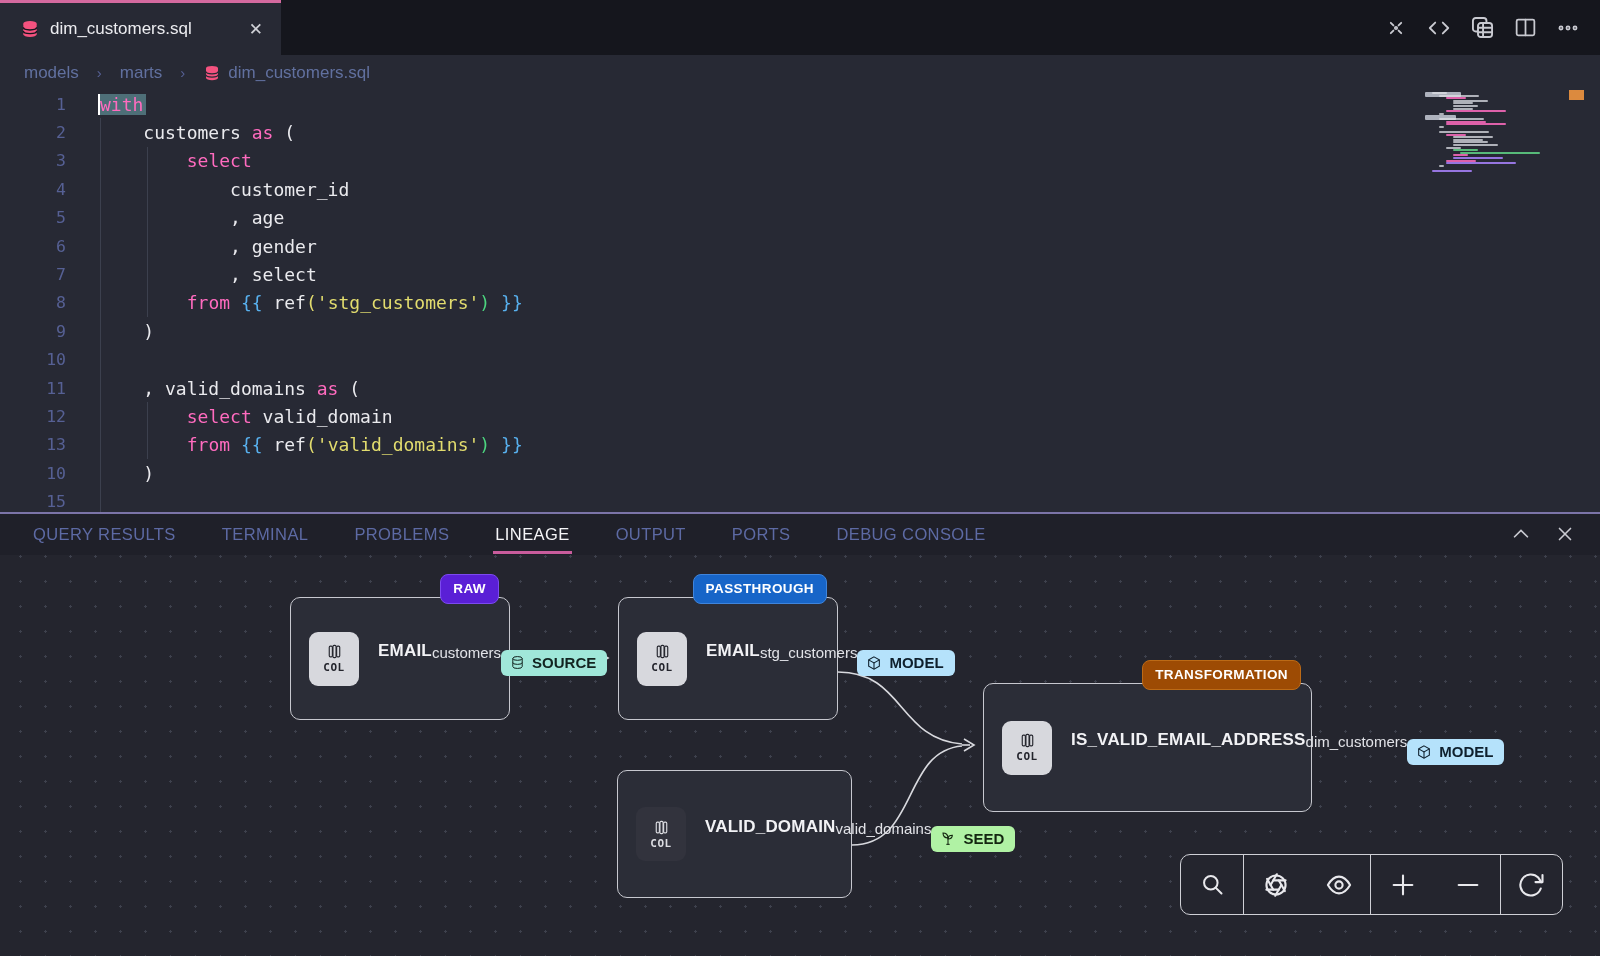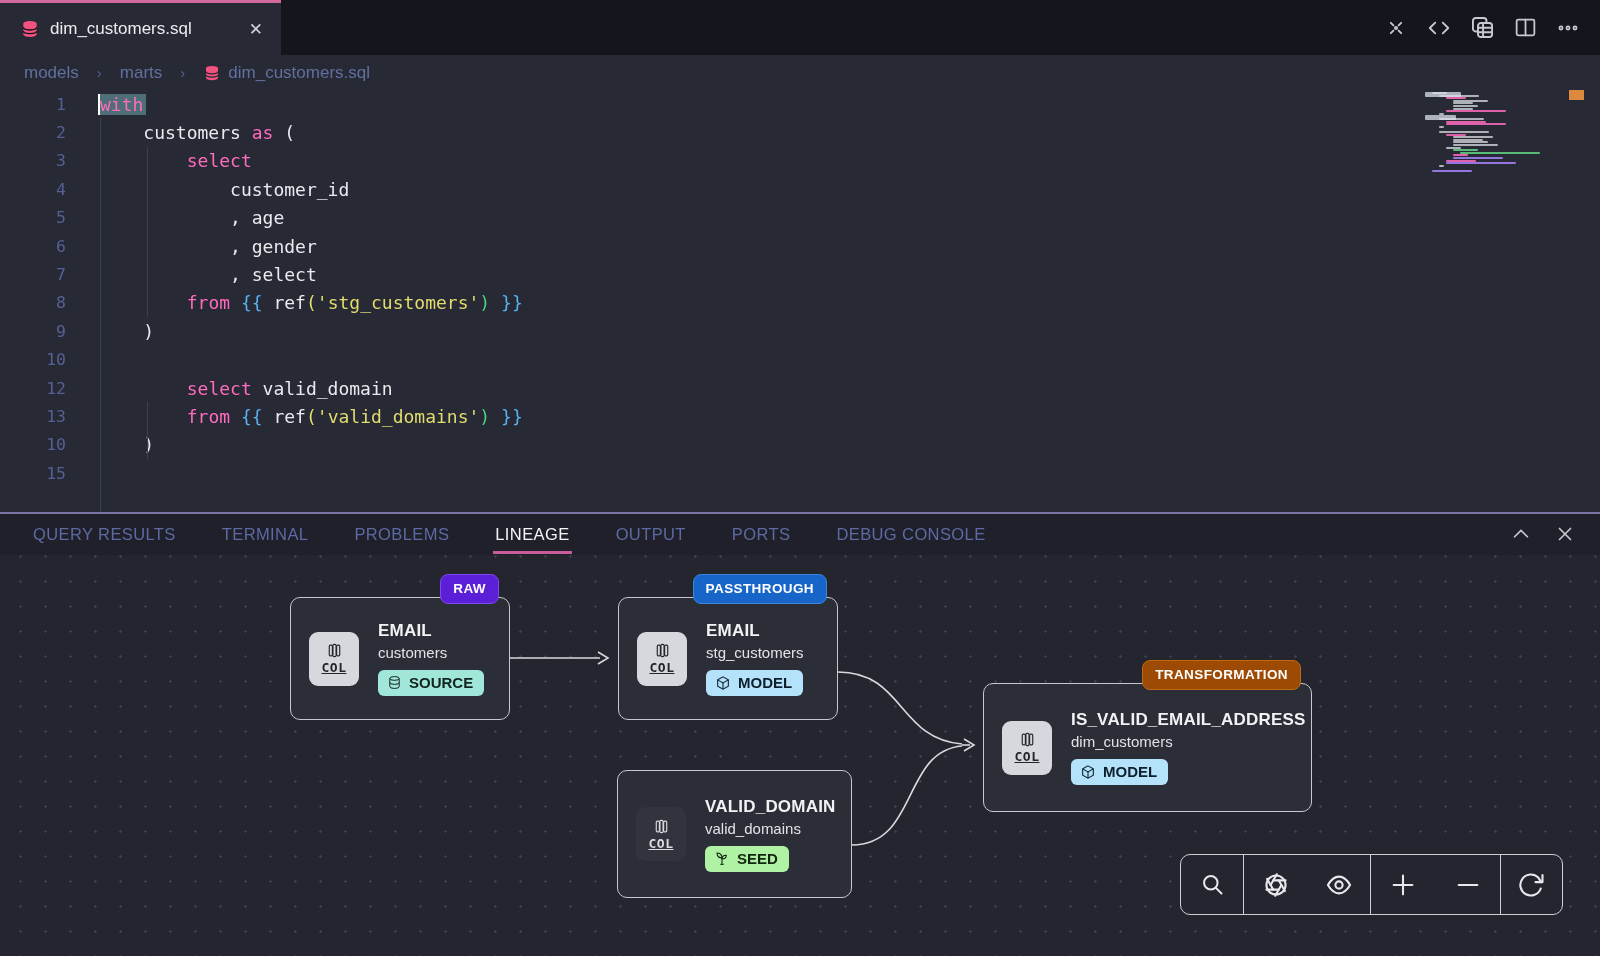--- a/index.html
+++ b/index.html
@@ -57,24 +57,24 @@
     background-image:radial-gradient(circle, #3e414d 1.2px, transparent 1.4px);
     background-size:25px 25px; background-position:8px 14px; }
   #edge-svg { position:absolute; left:0; top:0; }
   #edge-svg path, #edge-svg line, #edge-svg polyline { stroke:#d8d9de; stroke-width:1.6; fill:none; }
 
   .lnode { position:absolute; background:#2b2d37; border:1.5px solid #c7c8cf; border-radius:10px;
     display:flex; align-items:center; padding:0 16px 0 18px; gap:19px; }
   .lnode .colchip { flex:none; width:50px; height:54px; border-radius:9px; background:#d7d8dd;
     display:flex; flex-direction:column; align-items:center; justify-content:center; gap:1px; color:#23242c; }
   .lnode .colchip svg { stroke:#23242c; fill:none; stroke-width:1.6; }
-  .lnode .colchip .collabel { font-family:"DejaVu Sans Mono", monospace; font-size:13px; font-weight:bold; letter-spacing:.5px;text-decoration:underline; }
+  .lnode .colchip .collabel { font-family:"DejaVu Sans Mono", monospace; font-size:11px; font-weight:bold; letter-spacing:.5px; }
   .lnode .colchip.dark { background:#32333d; color:#dcdde2; }
   .lnode .colchip.dark svg { stroke:#dcdde2; }
-  .ncol { display:flex; flex-direction:column; align-items:flex-start; }
+  .ncol { display:flex; align-items:flex-start; }
   .ntitle { color:#f2f2f5; font-size:17px; font-weight:600; letter-spacing:.2px; }
   .nsub { color:#e2e3e8; font-size:15px; margin-top:3px; }
   .nchip { margin-top:9px; display:flex; align-items:center; gap:7px; border-radius:6px;
     padding:4px 11px 5px 9px; font-size:15px; font-weight:600; }
   .nchip svg { fill:none; stroke-width:1.6; }
   .chip-source { background:#a0e7d9; color:#12231f; } .chip-source svg { stroke:#12231f; }
   .chip-model  { background:#b5e2fb; color:#0e1f2c; } .chip-model  svg { stroke:#0e1f2c; }
   .chip-seed   { background:#b0f2a4; color:#132610; } .chip-seed   svg { stroke:#132610; }
   .nbadge { position:absolute; top:-24px; right:10px; border-radius:8px; padding:6px 12px 7px;
     color:#ffffff; font-size:13.5px; font-weight:700; letter-spacing:.4px; }
@@ -174,20 +174,21 @@
         <div class="code-row"><div class="gutter-num">1</div><div class="code-text"><span class="c-kw sel">with</span></div></div>
         <div class="code-row"><div class="gutter-num">2</div><div class="code-text"><span class="c-id">    customers </span><span class="c-kw">as</span><span class="c-id"> (</span></div></div>
         <div class="code-row"><div class="gutter-num">3</div><div class="code-text"><span class="c-id">        </span><span class="c-kw">select</span></div></div>
         <div class="code-row"><div class="gutter-num">4</div><div class="code-text"><span class="c-id">            customer_id</span></div></div>
         <div class="code-row"><div class="gutter-num">5</div><div class="code-text"><span class="c-id">            , age</span></div></div>
         <div class="code-row"><div class="gutter-num">6</div><div class="code-text"><span class="c-id">            , gender</span></div></div>
         <div class="code-row"><div class="gutter-num">7</div><div class="code-text"><span class="c-id">            , select</span></div></div>
         <div class="code-row"><div class="gutter-num">8</div><div class="code-text"><span class="c-id">        </span><span class="c-kw">from</span><span class="c-id"> </span><span class="c-cy">{{</span><span class="c-id"> ref</span><span class="c-yl">(</span><span class="c-yl">'stg_customers'</span><span class="c-gr">)</span><span class="c-id"> </span><span class="c-cy">}}</span></div></div>
         <div class="code-row"><div class="gutter-num">9</div><div class="code-text"><span class="c-id">    )</span></div></div>
         <div class="code-row"><div class="gutter-num">10</div><div class="code-text"></div></div>
+        <div class="code-row"><div class="gutter-num">11</div><div class="code-text"><span class="c-id">    , valid_domains </span><span class="c-kw">as</span><span class="c-id"> (</span></div></div>
         <div class="code-row"><div class="gutter-num">12</div><div class="code-text"><span class="c-id">        </span><span class="c-kw">select</span><span class="c-id"> valid_domain</span></div></div>
         <div class="code-row"><div class="gutter-num">13</div><div class="code-text"><span class="c-id">        </span><span class="c-kw">from</span><span class="c-id"> </span><span class="c-cy">{{</span><span class="c-id"> ref</span><span class="c-yl">(</span><span class="c-yl">'valid_domains'</span><span class="c-gr">)</span><span class="c-id"> </span><span class="c-cy">}}</span></div></div>
         <div class="code-row"><div class="gutter-num">10</div><div class="code-text"><span class="c-id">    )</span></div></div>
         <div class="code-row"><div class="gutter-num">15</div><div class="code-text"></div></div>
       </div>
     <div class="guide" style="left:100px; top:28px; height:462px;"></div>
     <div class="guide" style="left:147px; top:57px; height:170px;"></div>
     <div class="guide" style="left:147px; top:312px; height:57px;"></div>
     <div id="minimap">
       <div class="mm-hl" style="left:0; top:2px; width:36px;"></div>

